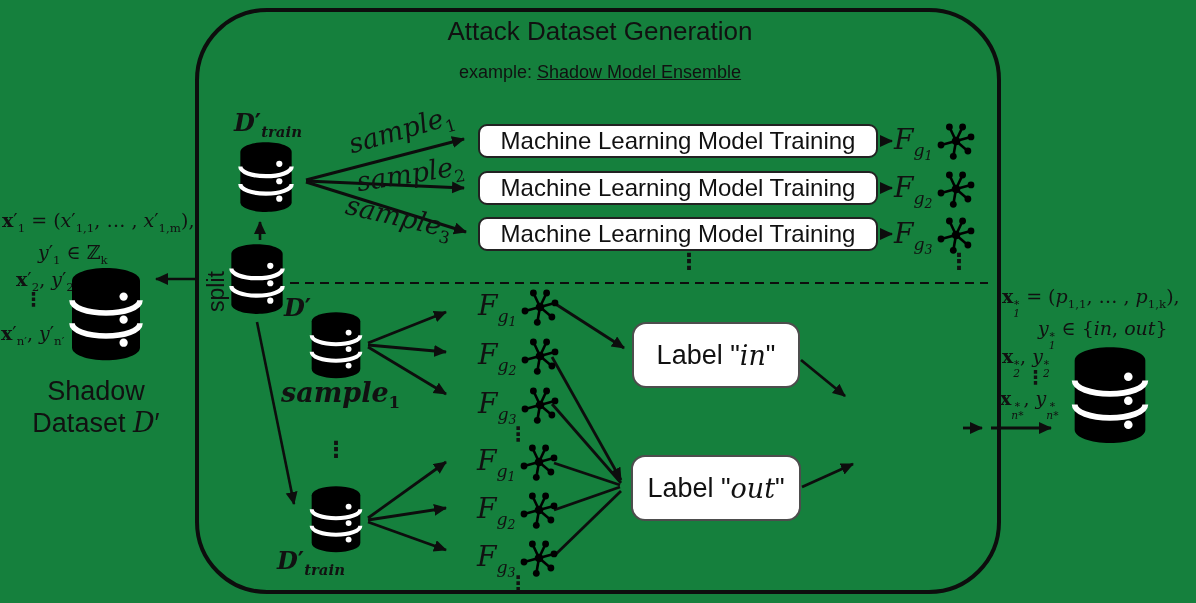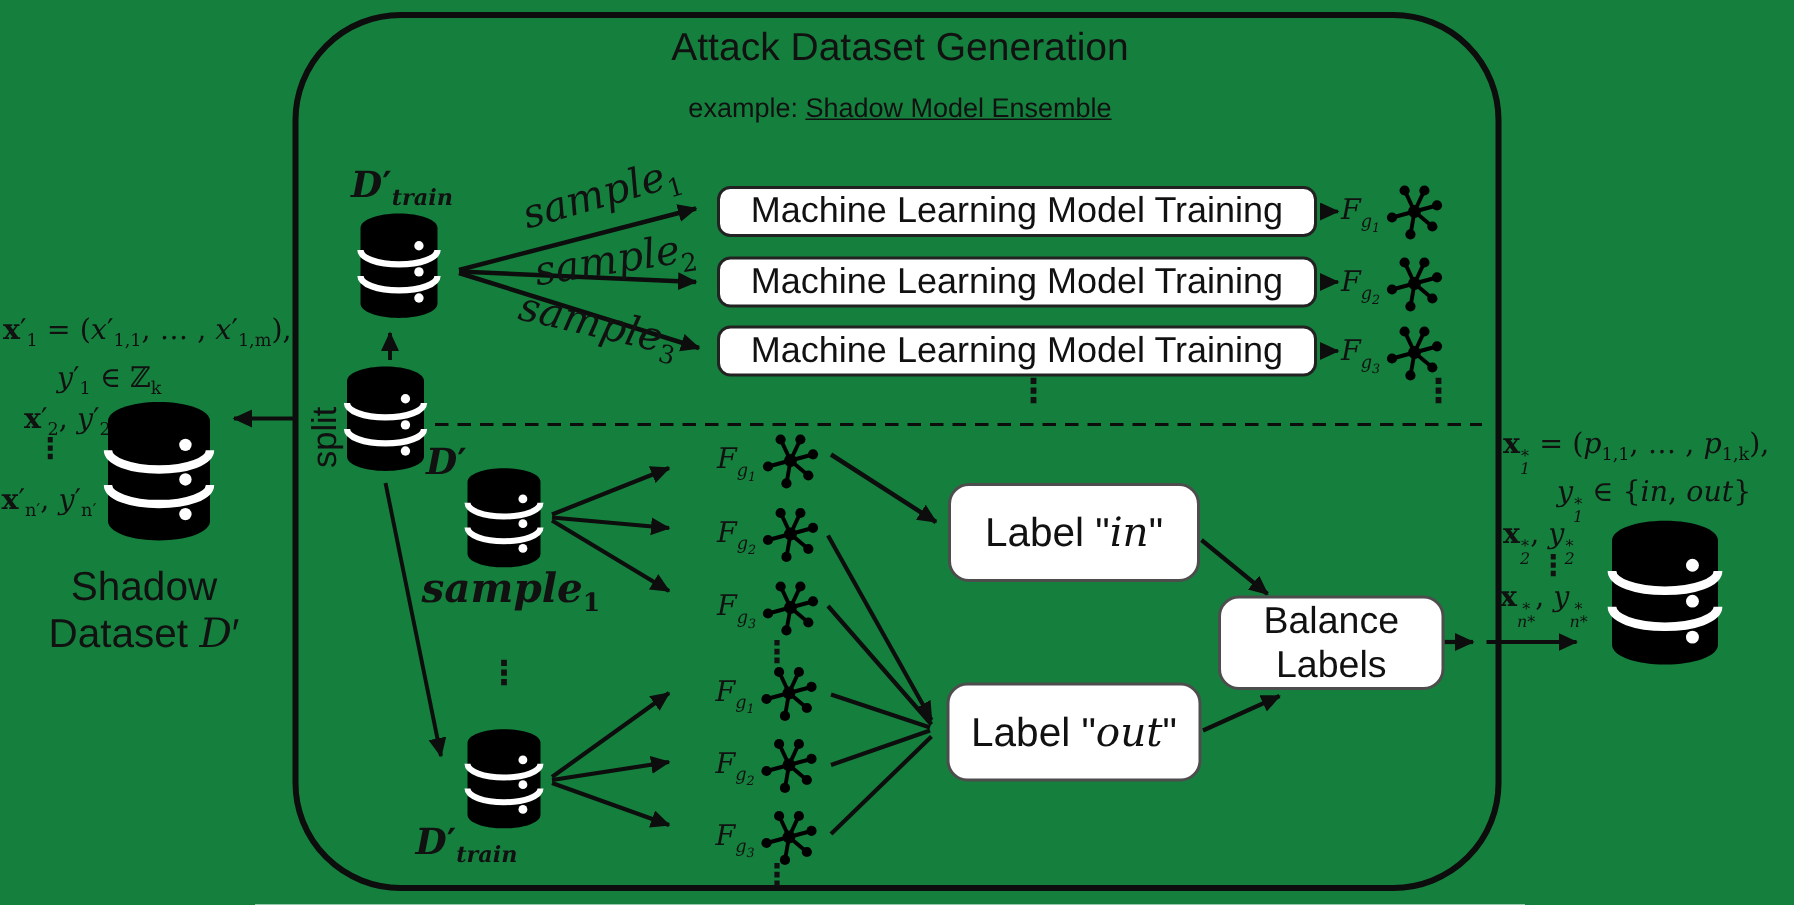--- a/index.html
+++ b/index.html
@@ -21,21 +21,21 @@
   .cap{text-align:center;z-index:3;}
   .vdots{font-family:"DejaVu Sans",sans-serif;font-weight:700;z-index:3;}
   .vtext{transform:rotate(-90deg);transform-origin:left top;font-size:23px;z-index:3;}
   .mlbox{left:478px;width:400px;height:34px;border:2px solid #222;border-radius:9px;
       display:flex;align-items:center;justify-content:center;font-size:24px;background:#fff;
       box-sizing:border-box;z-index:3;white-space:nowrap;}
   .lblbox{border:2px solid #4d4d4d;border-radius:14px;display:flex;align-items:center;
       justify-content:center;font-size:27px;background:#fff;box-sizing:border-box;z-index:3;
       text-align:center;}
   .fg{display:flex;align-items:center;z-index:3;}
-  .fg .fglabel{font-size:19px;font-style:italic;white-space:nowrap;}
+  .fg .fglabel{font-size:28px;font-style:italic;white-space:nowrap;}
   .fg svg{display:block;margin-left:1px;}
   .arrows{position:absolute;left:0;top:0;z-index:2;}
   .dbicon{z-index:3;}
 </style>
 </head>
 <body>
 
 <div class="stage">
 
   <svg width="0" height="0" style="position:absolute" aria-hidden="true">
@@ -220,21 +220,20 @@
   <div class="abs fg" style="left:477px;top:537px;">
     <span class="fglabel math"><i>F</i><sub><i>g</i><sub>3</sub></sub></span>
     <svg width="44" height="40">
         <use href="#sym-net"></use>
       </svg>
   </div>
   <div class="abs vdots" style="left:508px;top:571px;font-size:20px;">⋮</div>
 
   <div class="abs lblbox" style="left:632px;top:322px;width:168px;height:66px;">Label "<i>in</i>"</div>
   <div class="abs lblbox" style="left:631px;top:455px;width:170px;height:66px;">Label "<i>out</i>"</div>
-  <div class="abs lblbox" style="left:812px;top:397px;width:151px;height:63px;font-size:25px;line-height:29px;padding:0 14px;">Balance Labels</div>
 
   <div class="abs mrow math" style="left:1002px;top:285px;"><b>x</b><span class="ss">
         <span>*</span>
         <span>1</span>
       </span> = (<i>p</i><sub>1,1</sub>, … , <i>p</i><sub>1,k</sub>),</div>
   <div class="abs mrow math" style="left:1038px;top:317px;"><i>y</i><span class="ss">
         <span>*</span>
         <span>1</span>
       </span> ∈ {<i>in</i>, <i>out</i>}</div>
   <div class="abs mrow math" style="left:1002px;top:345px;"><b>x</b><span class="ss">

